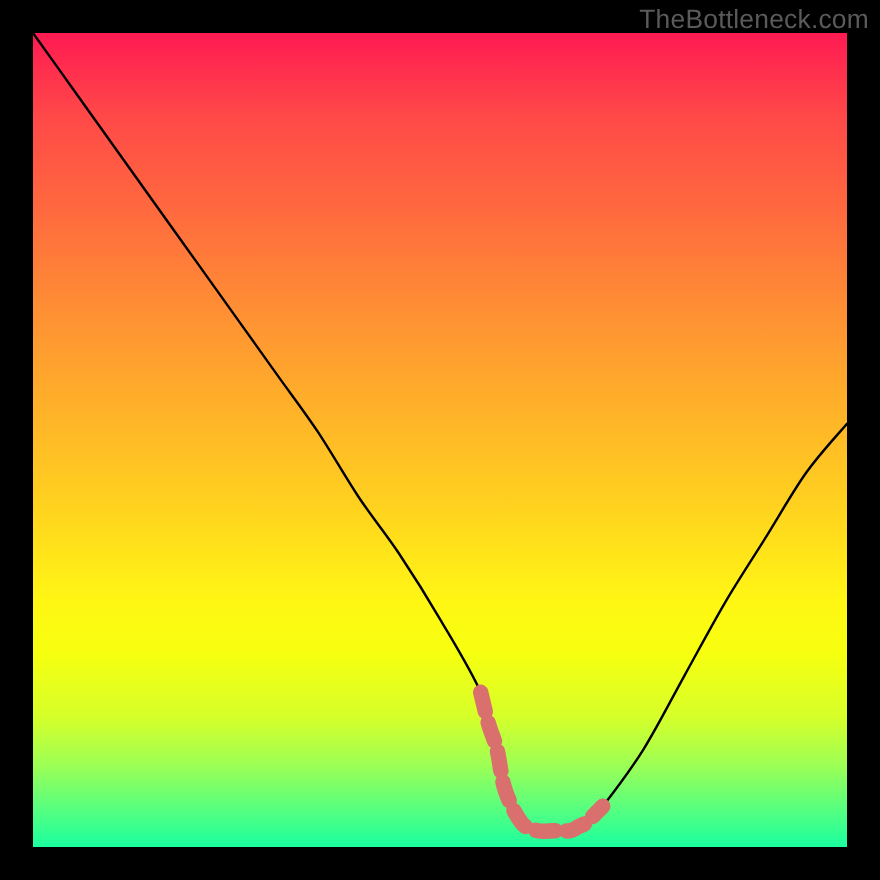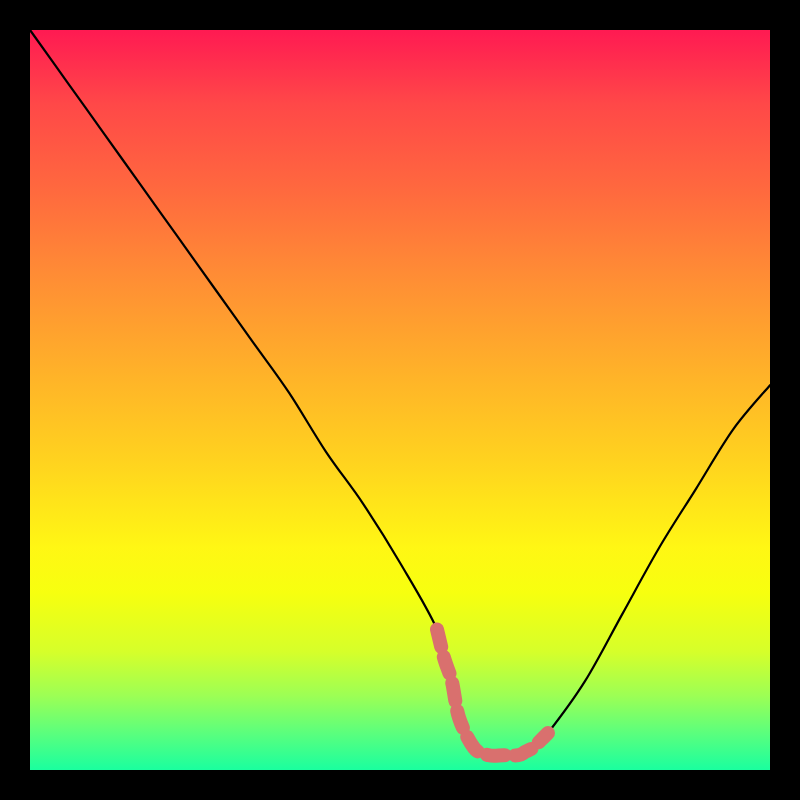--- a/index.html
+++ b/index.html
@@ -59,20 +59,21 @@
     pointer-events: none;
   }
 </style>
 </head>
 <body>
 
 <div class="frame">
 
   <div class="plot-area"></div>
 
+  <div class="watermark">TheBottleneck.com</div>
 
   <svg class="overlay" viewBox="0 0 800 800">
     <g>
       <path id="curve-path" fill="none" stroke="#000" stroke-width="2.2" stroke-linecap="round" d="M30.0 30.0 C36.2 38.6,54.7 64.5,67.0 81.8 C79.3 99.1,91.7 116.3,104.0 133.6 C116.3 150.9,128.7 168.1,141.0 185.4 C153.3 202.7,165.7 219.9,178.0 237.2 C190.3 254.5,202.7 271.7,215.0 289.0 C227.3 306.3,239.7 323.5,252.0 340.8 C264.3 358.1,276.7 374.1,289.0 392.6 C301.3 411.1,313.7 433.3,326.0 451.8 C338.3 470.3,350.7 485.1,363.0 503.6 C375.3 522.1,387.7 541.8,400.0 562.8 C412.3 583.8,428.4 609.7,437.0 629.4 C445.6 649.1,446.9 663.9,451.8 681.2 C456.7 698.5,462.9 721.9,466.6 733.0 C470.3 744.1,470.3 744.1,474.0 747.8 C477.7 751.5,483.9 754.0,488.8 755.2 C493.7 756.4,498.7 755.2,503.6 755.2 C508.5 755.2,513.5 756.4,518.4 755.2 C523.3 754.0,528.3 751.5,533.2 747.8 C538.1 744.1,539.4 744.1,548.0 733.0 C556.6 721.9,572.7 700.9,585.0 681.2 C597.3 661.5,609.7 636.8,622.0 614.6 C634.3 592.4,646.7 569.0,659.0 548.0 C671.3 527.0,683.7 508.5,696.0 488.8 C708.3 469.1,720.7 446.9,733.0 429.6 C745.3 412.3,763.8 392.6,770.0 385.2"></path>
       <path id="marker-path" fill="none" stroke="#d9706e" stroke-width="14" stroke-linecap="round" stroke-dasharray="18 10" d="M437.0 629.4 C438.2 634.3,441.9 650.4,444.4 659.0 C446.9 667.6,449.3 671.3,451.8 681.2 C454.3 691.1,455.5 707.1,459.2 718.2 C462.9 729.3,469.1 741.6,474.0 747.8 C478.9 754.0,483.9 754.0,488.8 755.2 C493.7 756.4,498.7 755.2,503.6 755.2 C508.5 755.2,514.7 755.8,518.4 755.2 C522.1 754.6,523.3 752.7,525.8 751.5 C528.3 750.3,530.7 749.6,533.2 747.8 C535.7 745.9,538.1 742.9,540.6 740.4 C543.1 737.9,546.8 734.2,548.0 733.0"></path>
     </g>
   </svg>
 
 </div>
 

